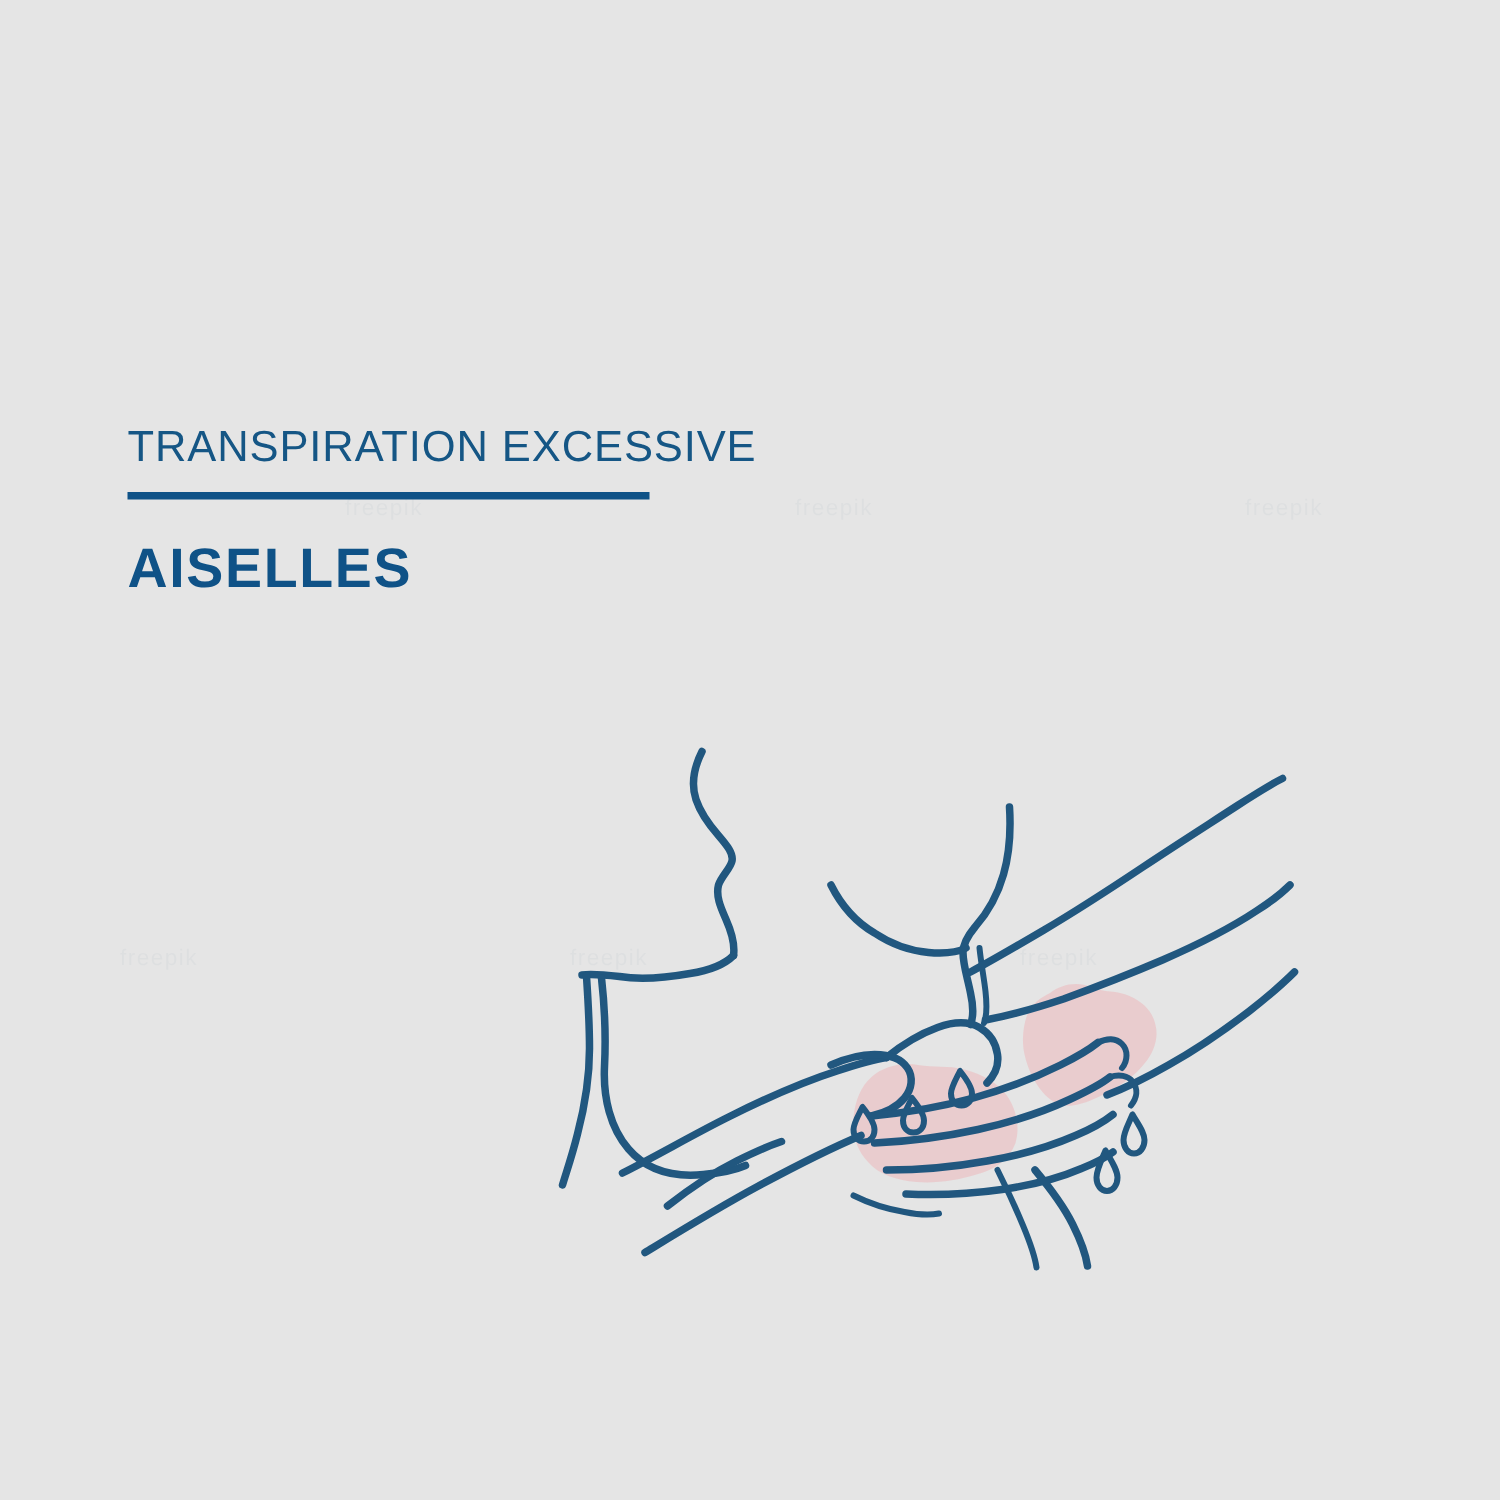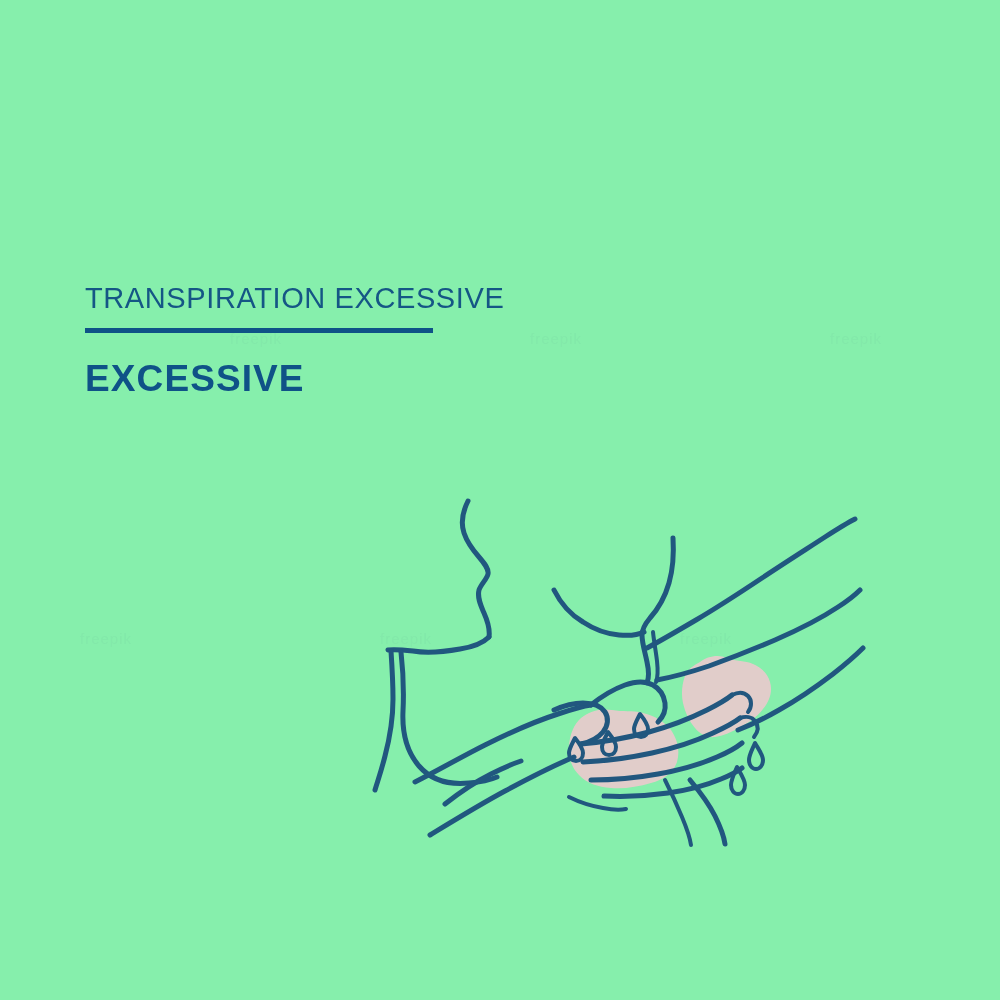--- a/index.html
+++ b/index.html
@@ -12,21 +12,21 @@
     background: #ffffff;
     font-family: "Liberation Sans", sans-serif;
     overflow: hidden;
     position: relative;
   }
   #poster {
     position: absolute;
     left: 0; top: 0;
     width: 1000px;
     height: 1000px;
-    background: #86efac;
+    background: #e5e5e5;
   }
   .text-block {
     position: absolute;
     left: 85px;
     top: 283px;
     width: 600px;
   }
   .eyebrow {
     font-family: "Liberation Sans", sans-serif;
     font-size: 29px;
@@ -81,21 +81,21 @@
   }
 </style>
 </head>
 <body>
 
 <div id="poster">
 
   <div class="text-block">
     <div class="eyebrow">TRANSPIRATION EXCESSIVE</div>
     <div class="rule"></div>
-    <div class="headline">EXCESSIVE</div>
+    <div class="headline">AISELLES</div>
   </div>
 
   <div class="illustration">
     <svg viewBox="0 0 530 370" xmlns="http://www.w3.org/2000/svg">
 
       <g>
 
         <path fill="#e9cacc" opacity="0.92" d="M345,182 C352,176 364,174 372,178 C381,182 390,180 398,184
                  C407,188 413,194 415,202 C418,212 414,222 408,229
                  C402,237 393,243 384,248 C376,252 368,256 360,257

